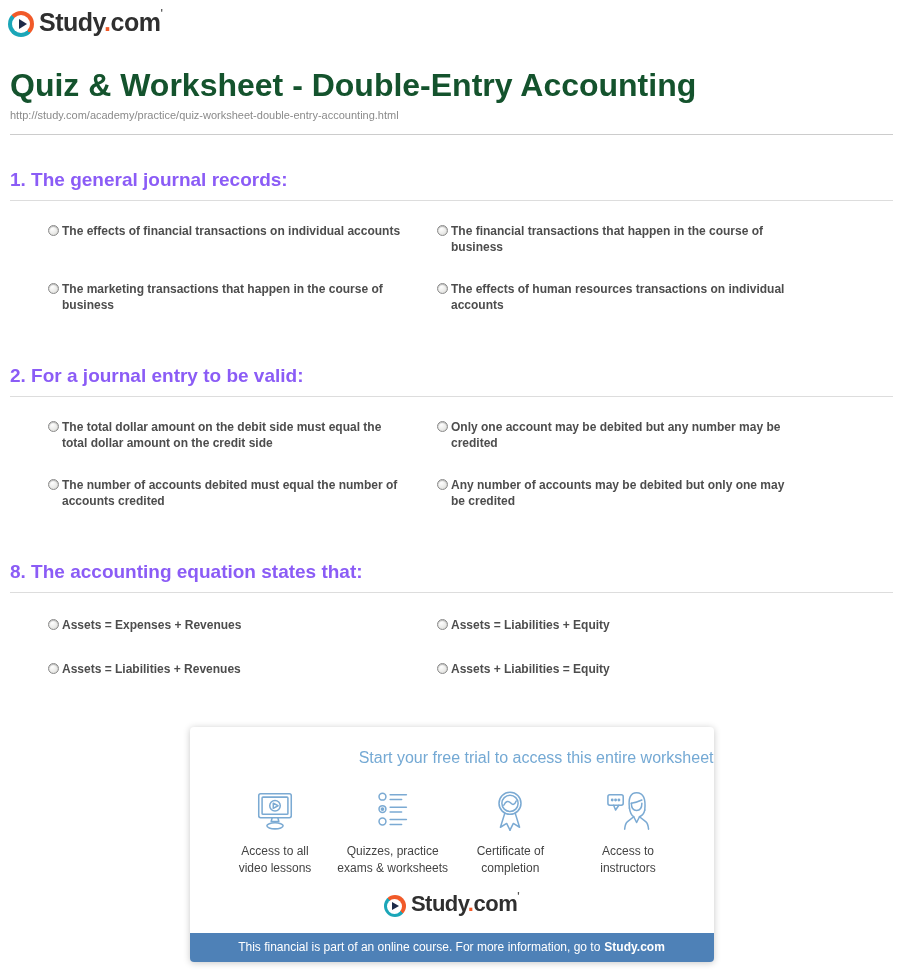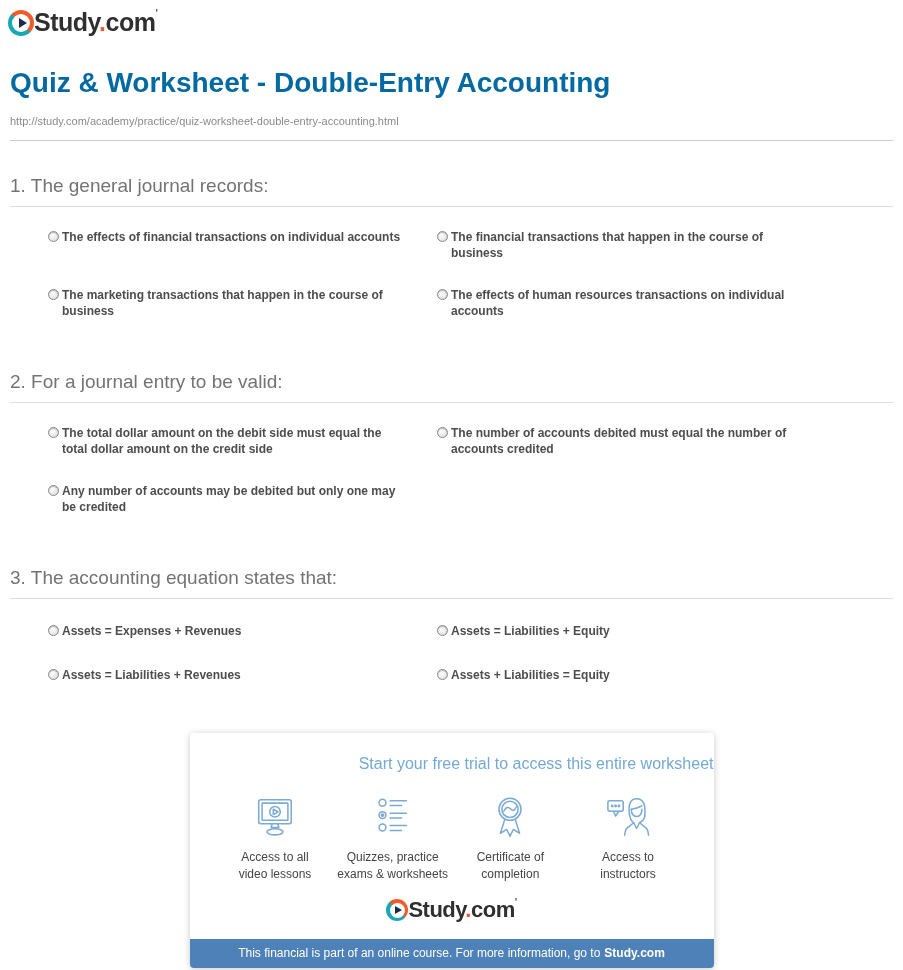--- a/index.html
+++ b/index.html
@@ -4,21 +4,21 @@
 <style>
   * { box-sizing: border-box; margin: 0; padding: 0; }
   html, body { background: #fff; }
   body {
     width: 903px; height: 970px; overflow: hidden;
     font-family: "Liberation Sans", "DejaVu Sans", sans-serif;
     color: #333;
   }
 
   
-  .logo { display: inline-flex; align-items: center; }
+  .logo { display: inline-flex; align-items: flex-end; gap: 5px; }
   .logo-icon {
     width: 26px; height: 26px; border-radius: 50%;
     background: conic-gradient(from 315deg, #f15a29 0deg 180deg, #1ba6b8 180deg 360deg);
     display: flex; align-items: center; justify-content: center;
     flex: 0 0 auto;
   }
   .logo-icon-inner {
     width: 18px; height: 18px; background: #fff; border-radius: 50%;
     display: flex; align-items: center; justify-content: center;
   }
@@ -33,28 +33,28 @@
   .logo-text .dot { color: #f15a29; }
   .logo-text .tm { font-size: 10px; font-weight: bold; color: #555; vertical-align: top; }
   .logo-sm .logo-icon { width: 22px; height: 22px; }
   .logo-sm .logo-icon-inner { width: 15px; height: 15px; }
   .logo-sm .play-tri { border-left-width: 7px; border-top-width: 4px; border-bottom-width: 4px; margin-left: 2px; }
   .logo-sm .logo-text { font-size: 22px; }
 
   
   .site-header { padding: 8px 0 0 8px; }
   .page-head { margin: 30px 10px 0 10px; }
-  .page-title { font-size: 28px; font-weight: bold; color: #0369a1; }
-  .page-url { margin-top: 16px; font-size: 11px; color: #8a8a8a; }
+  .page-title { font-size: 32px; font-weight: bold; color: #14532d; }
+  .page-url { margin-top: 5px; font-size: 11px; color: #8a8a8a; }
   .rule { border: none; border-top: 1px solid #ccc; margin: 13px 10px 0 10px; }
 
   
   .question { margin: 34px 10px 0 10px; }
   .question + .question { margin-top: 52px; }
-  .q-heading { font-size: 19px; font-weight: normal; color: #737373; }
+  .q-heading { font-size: 19px; font-weight: bold; color: #8b5cf6; }
   .q-rule { border: none; border-top: 1px solid #ddd; margin-top: 9px; }
   .options {
     display: grid; grid-template-columns: 389px 1fr;
     row-gap: 26px; margin: 22px 0 0 38px;
   }
   .options.tight { row-gap: 28px; margin-top: 24px; }
   .option { display: flex; gap: 3px; align-items: flex-start; }
   .radio {
     width: 11px; height: 11px; border-radius: 50%;
     border: 1px solid #8a8a8a; flex: 0 0 auto; margin-top: 2px;
@@ -134,31 +134,35 @@
 <div class="question">
   <div class="q-heading">2. For a journal entry to be valid:</div>
   <hr class="q-rule">
   <div class="options">
     <div class="option">
       <span class="radio"></span>
       <span class="option-label">The total dollar amount on the debit side must equal the total dollar amount on the credit side</span>
     </div>
     <div class="option">
       <span class="radio"></span>
+      <span class="option-label">Only one account may be debited but any number may be credited</span>
+    </div>
+    <div class="option">
+      <span class="radio"></span>
       <span class="option-label">The number of accounts debited must equal the number of accounts credited</span>
     </div>
     <div class="option">
       <span class="radio"></span>
       <span class="option-label">Any number of accounts may be debited but only one may be credited</span>
     </div>
   </div>
 </div>
 
 <div class="question">
-  <div class="q-heading">3. The accounting equation states that:</div>
+  <div class="q-heading">8. The accounting equation states that:</div>
   <hr class="q-rule">
   <div class="options tight">
     <div class="option">
       <span class="radio"></span>
       <span class="option-label">Assets = Expenses + Revenues</span>
     </div>
     <div class="option">
       <span class="radio"></span>
       <span class="option-label">Assets = Liabilities + Equity</span>
     </div>

